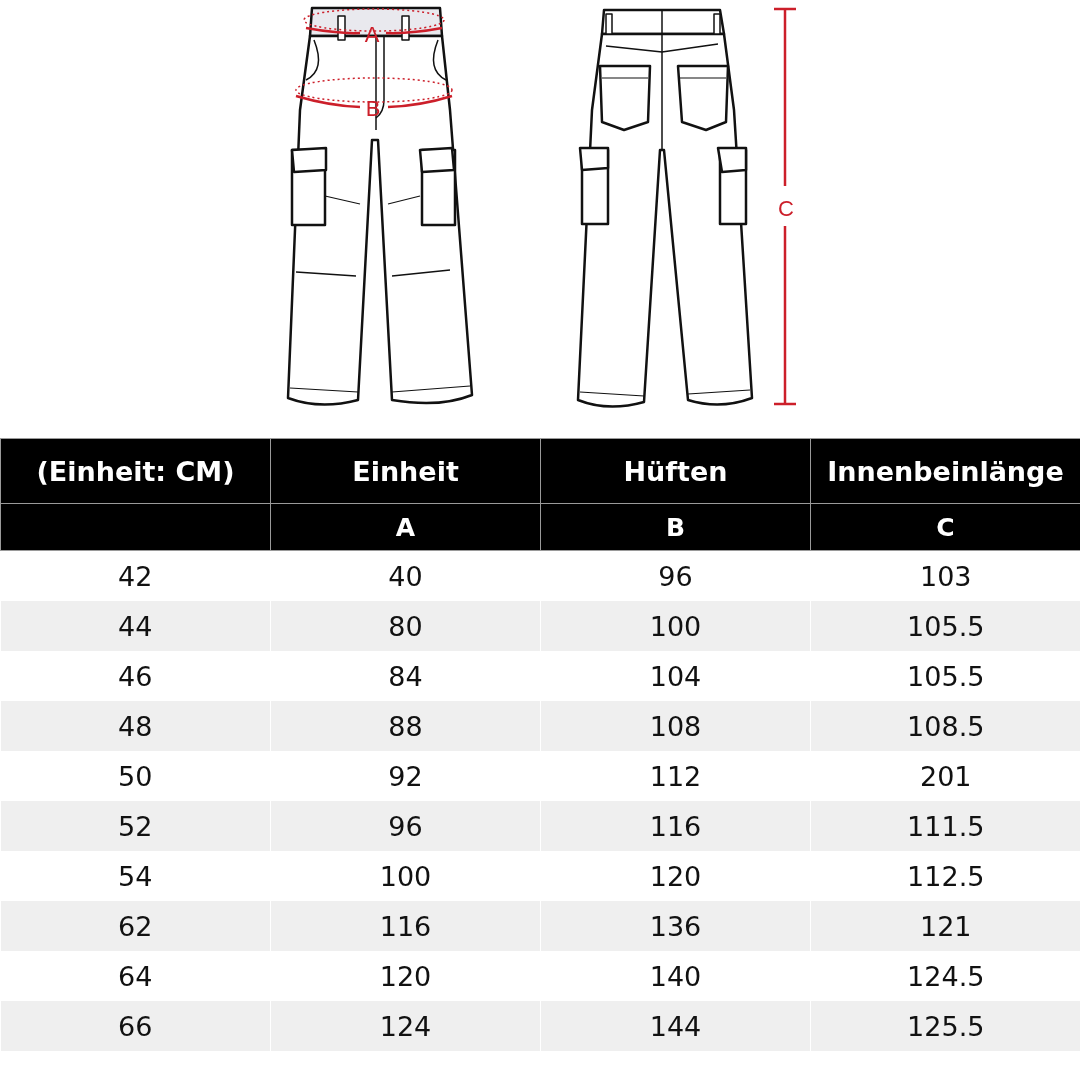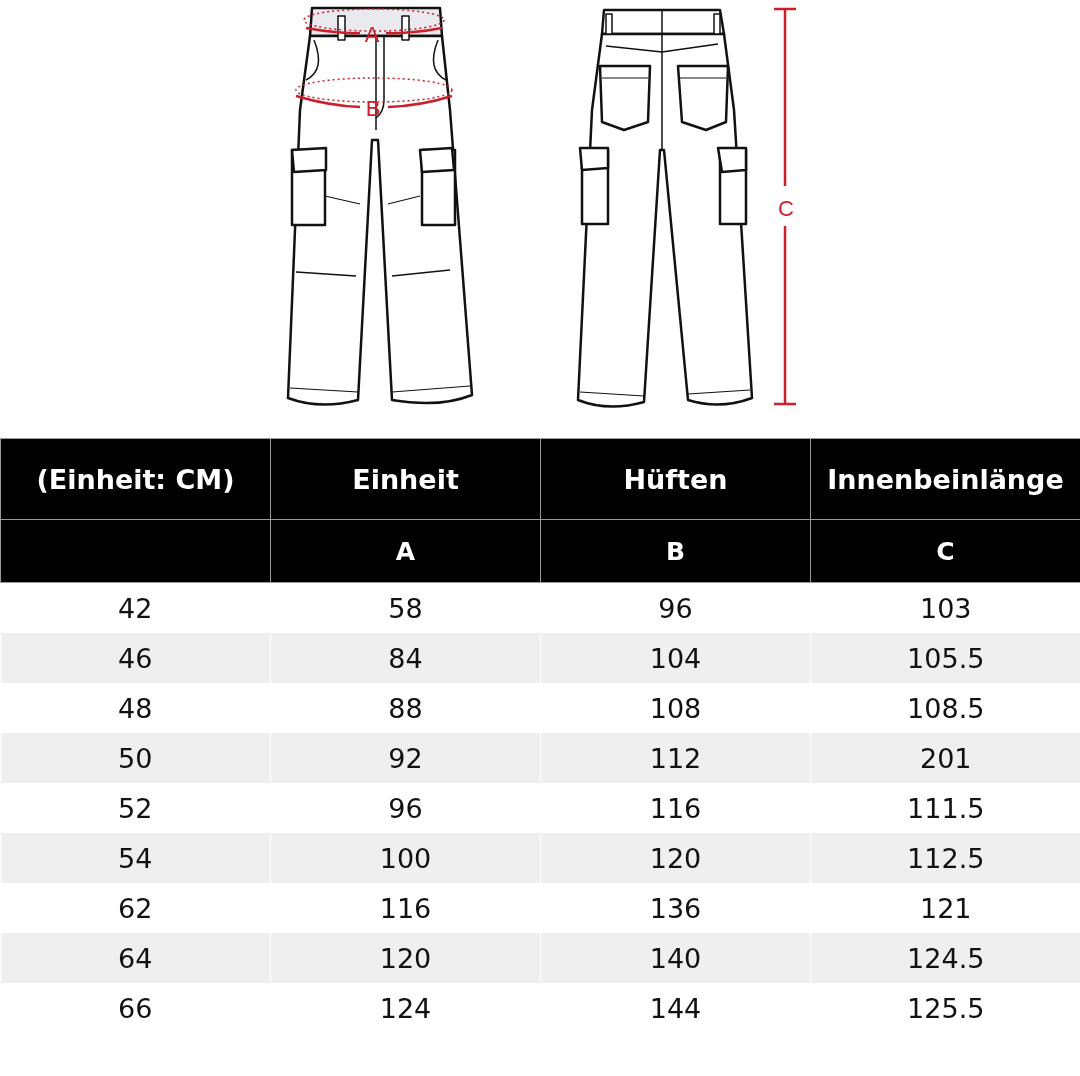--- a/index.html
+++ b/index.html
@@ -4,21 +4,21 @@
 <style>
   html, body { margin:0; padding:0; background:#ffffff; }
   body { width:1080px; height:1076px; position:relative; overflow:hidden; font-family:"DejaVu Sans", "Liberation Sans", sans-serif; }
   .illus { position:absolute; left:0; top:0; width:1080px; height:430px; }
   .illus svg { position:absolute; left:0; top:0; }
   .size-table { position:absolute; left:0; top:438px; width:1080px; border-collapse:collapse; table-layout:fixed; }
   .size-table col.c0 { width:270px; }
   .size-table col.c1 { width:270px; }
   .size-table col.c2 { width:270px; }
   .size-table col.c3 { width:270px; }
-  .size-table th { background:#000; color:#fff; font-weight:bold; text-align:center; border:1px solid #9a9a9a; padding:12px; }
+  .size-table th { background:#000; color:#fff; font-weight:bold; text-align:center; border:1px solid #9a9a9a; padding:4px; }
   .size-table tr.h1 th { height:56px; font-size:27px; }
   .size-table tr.h2 th { height:38px; font-size:25px; }
   .size-table td { text-align:center; font-size:27px; color:#111; height:42px; padding:4px; border-left:1px solid #fff; }
   .size-table td:first-child { border-left:none; }
   .size-table tr.row:nth-child(even) td { background:#efefef; }
   .size-table tr.row:nth-child(odd) td { background:#ffffff; }
   .size-table tbody tr td { border-top:0; }
 </style>
 </head>
 <body>
@@ -117,23 +117,29 @@
     <tr class="h2">
       <th></th>
       <th>A</th>
       <th>B</th>
       <th>C</th>
     </tr>
   </thead>
   <tbody id="size-rows">
       <tr class="row">
         <td>42</td>
-        <td>58</td>
+        <td>40</td>
         <td>96</td>
         <td>103</td>
+      </tr>
+      <tr class="row">
+        <td>44</td>
+        <td>80</td>
+        <td>100</td>
+        <td>105.5</td>
       </tr>
       <tr class="row">
         <td>46</td>
         <td>84</td>
         <td>104</td>
         <td>105.5</td>
       </tr>
       <tr class="row">
         <td>48</td>
         <td>88</td>

